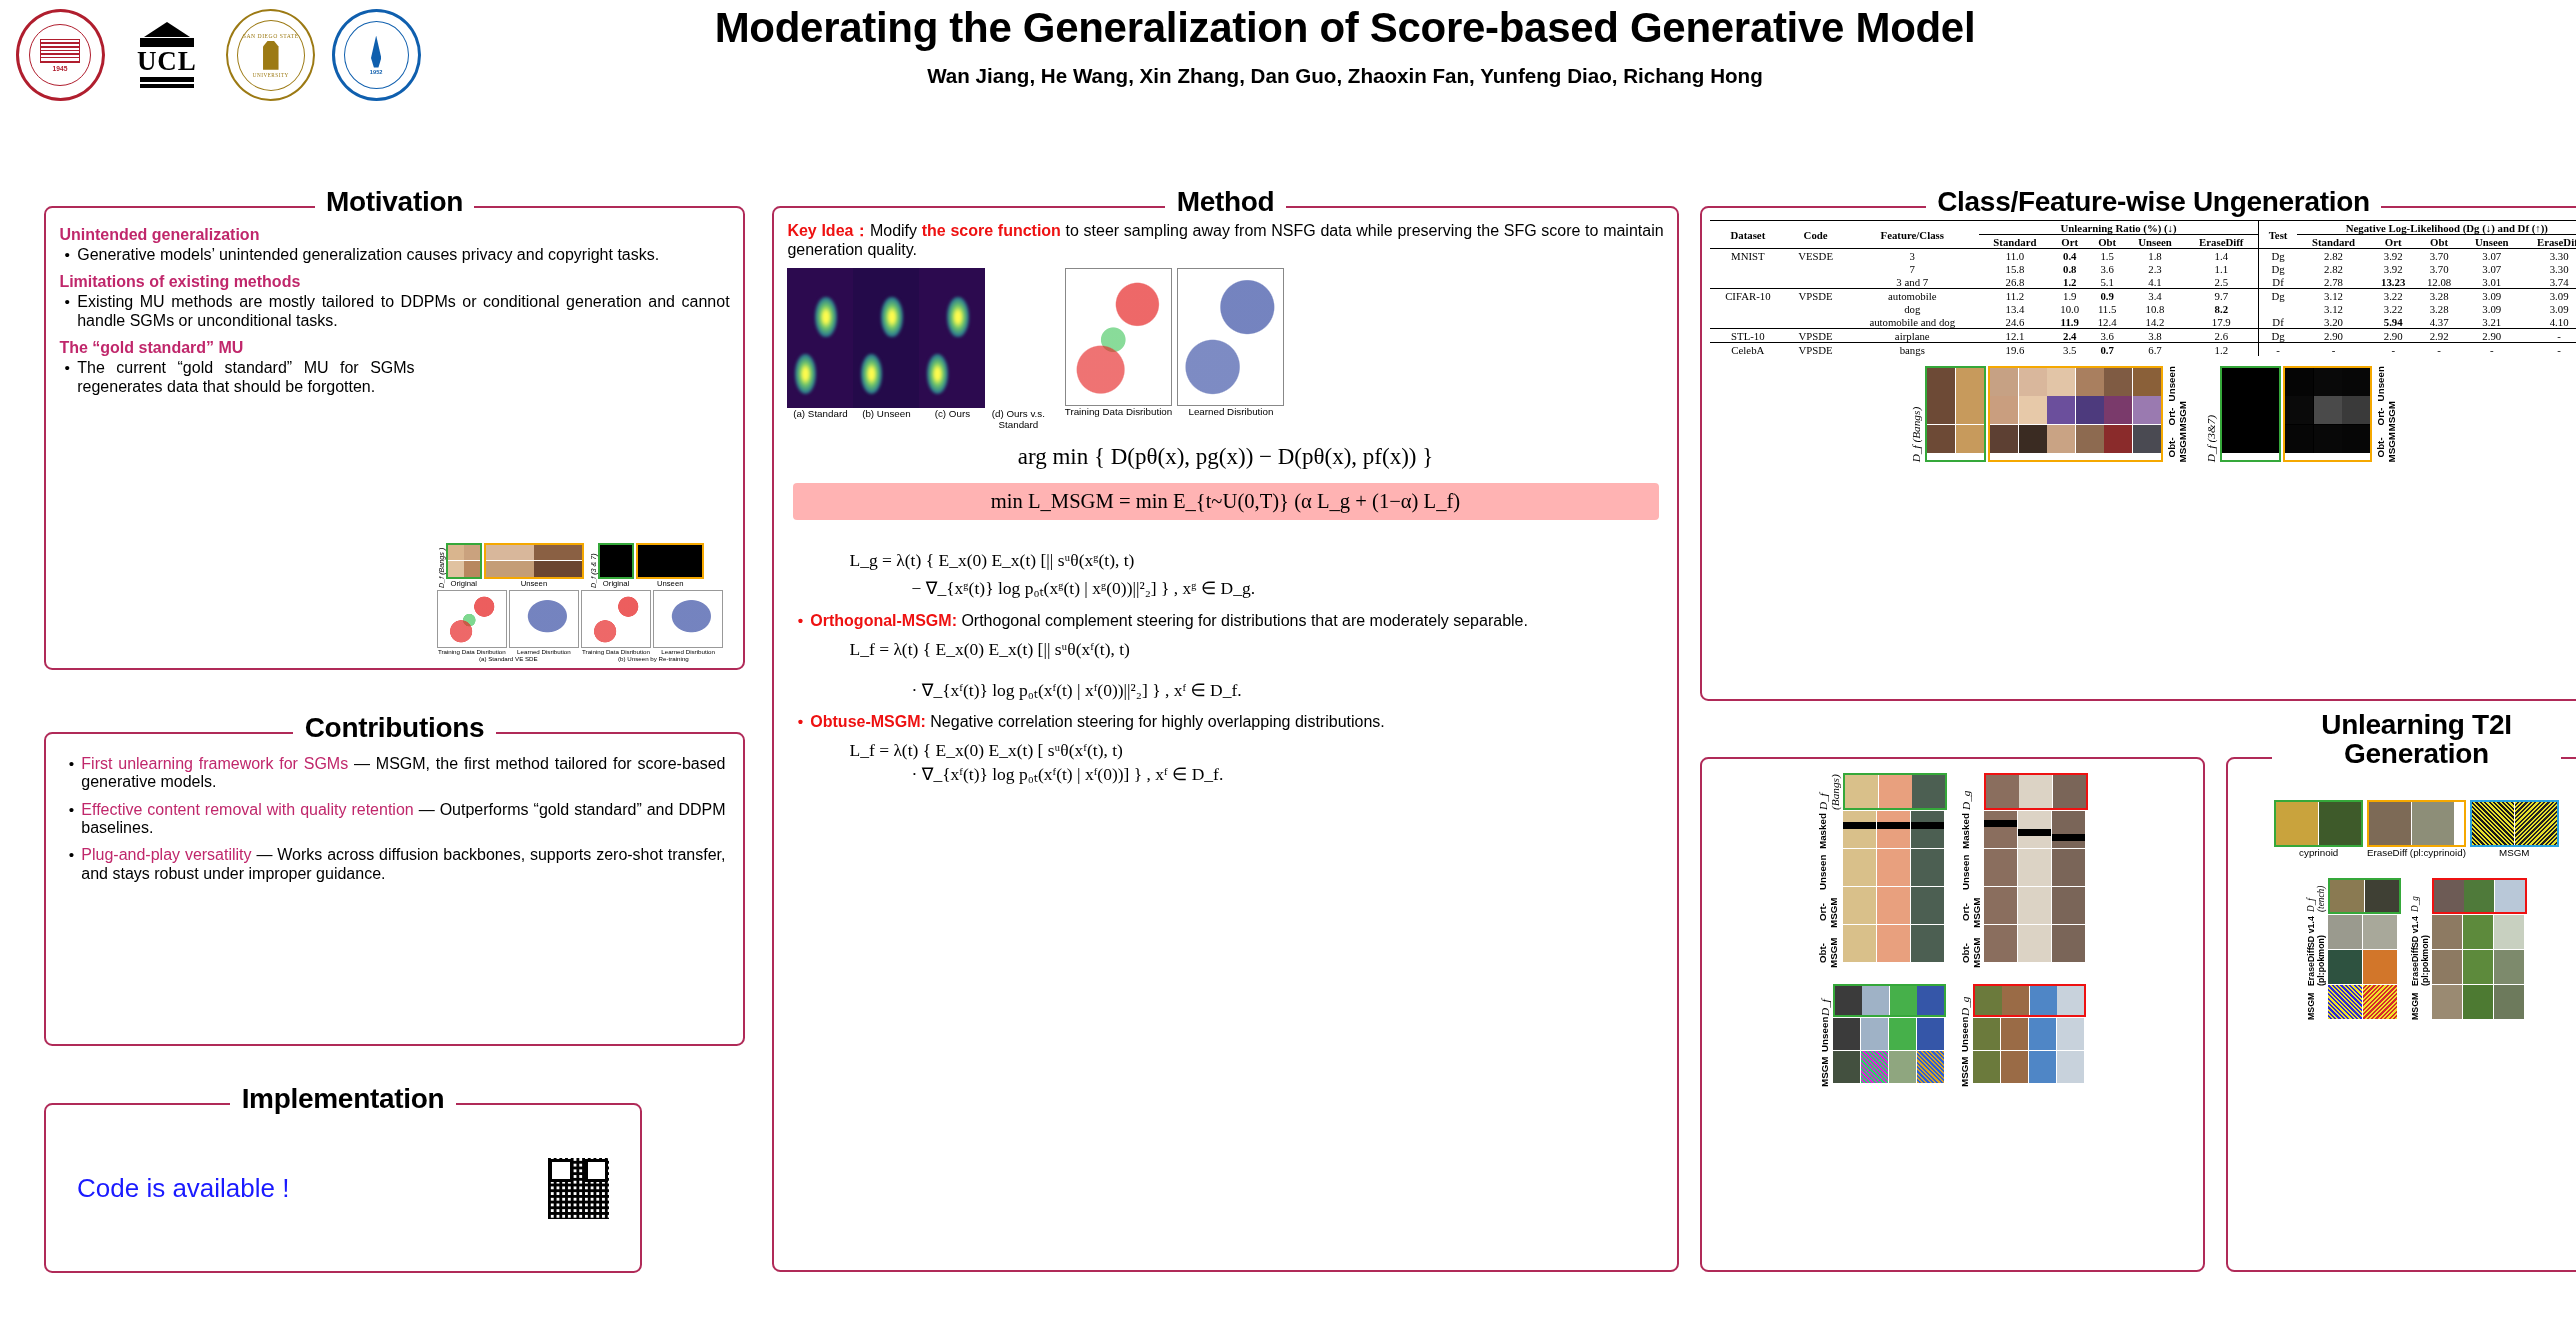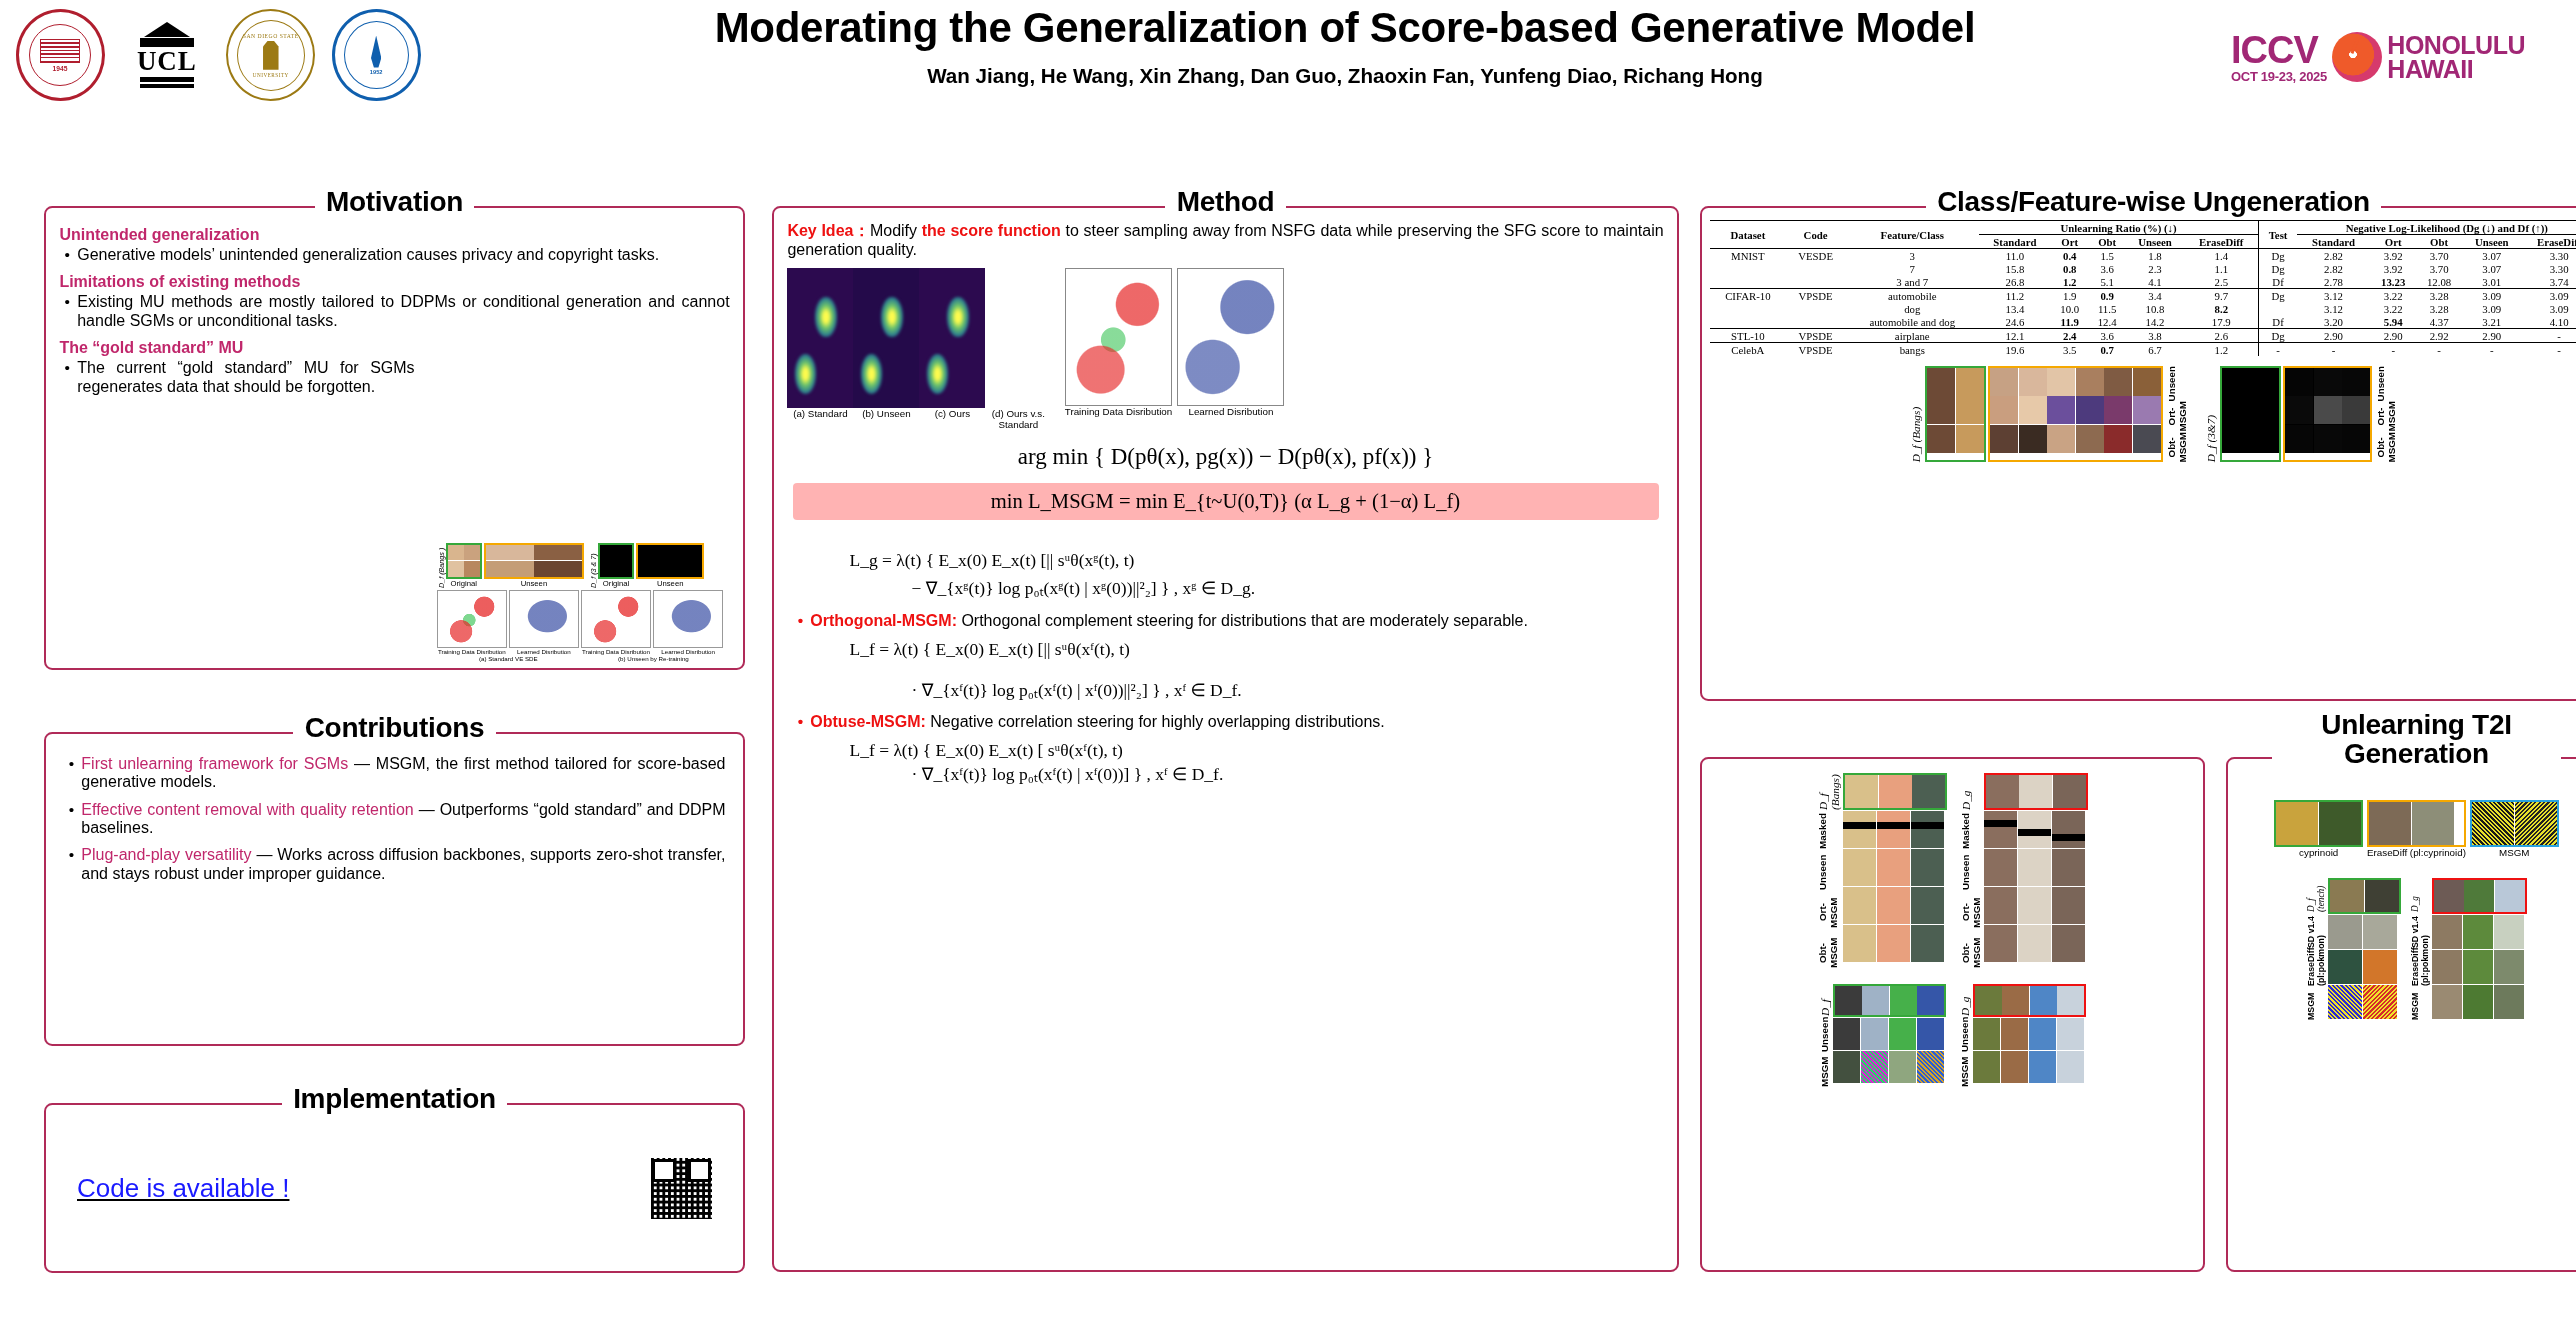--- a/index.html
+++ b/index.html
@@ -151,31 +151,20 @@
       </div>
         </div>
     </div>
   </div>
 
   <div class="title-block">
     <div class="ptitle">Moderating the Generalization of Score-based Generative Model</div>
     <div class="pauthors">Wan Jiang,  He Wang,  Xin Zhang, Dan Guo, Zhaoxin Fan,  Yunfeng Diao,  Richang Hong</div>
   </div>
 
-  <div class="iccv">
-    <div class="iccv-left">
-      <div class="iccv-main">ICCV</div>
-      <div class="iccv-date">OCT 19-23, 2025</div>
-    </div>
-    <div class="hibiscus"></div>
-    <div class="iccv-right">
-      <div>HONOLULU</div>
-      <div>HAWAII</div>
-    </div>
-  </div>
 </div>
 
 <div class="panel" style="left:44px; top:206px; width:701px; height:464px;">
   <div class="panel-title"><span>Motivation</span></div>
   <div style="padding:17.5px 13.4px 5.2px 13.4px;">
     <div class="subhead">Unintended generalization</div>
     <div class="bullet">
       <div class="dot">•</div>
       <div class="btxt">Generative models’ unintended generalization causes privacy and copyright tasks.</div>
     </div>
@@ -285,21 +274,21 @@
       <div class="dot">•</div>
       <div class="btxt"><span class="pink">Effective content removal with quality retention</span><span> — Outperforms “gold standard” and DDPM baselines.</span></div>
     </div>
     <div class="bullet">
       <div class="dot">•</div>
       <div class="btxt"><span class="pink">Plug-and-play versatility</span><span> — Works across diffusion backbones, supports zero-shot transfer, and stays robust under improper guidance.</span></div>
     </div>
   </div>
 </div>
 
-<div class="panel" style="left:44px; top:1103px; width:701px; height:170px;text-decoration:underline;">
+<div class="panel" style="left:44px; top:1103px; width:598px; height:170px;">
   <div class="panel-title"><span>Implementation</span></div>
   <div style="display:flex;align-items:center;justify-content:space-between;padding:21.6px 31px;height:100%;">
     <div class="codeavail">Code is available !</div>
     <div class="qr"></div>
   </div>
 </div>
 
 <div class="panel" style="left:772px; top:206px; width:907px; height:1066px;">
   <div class="panel-title"><span>Method</span></div>
 

